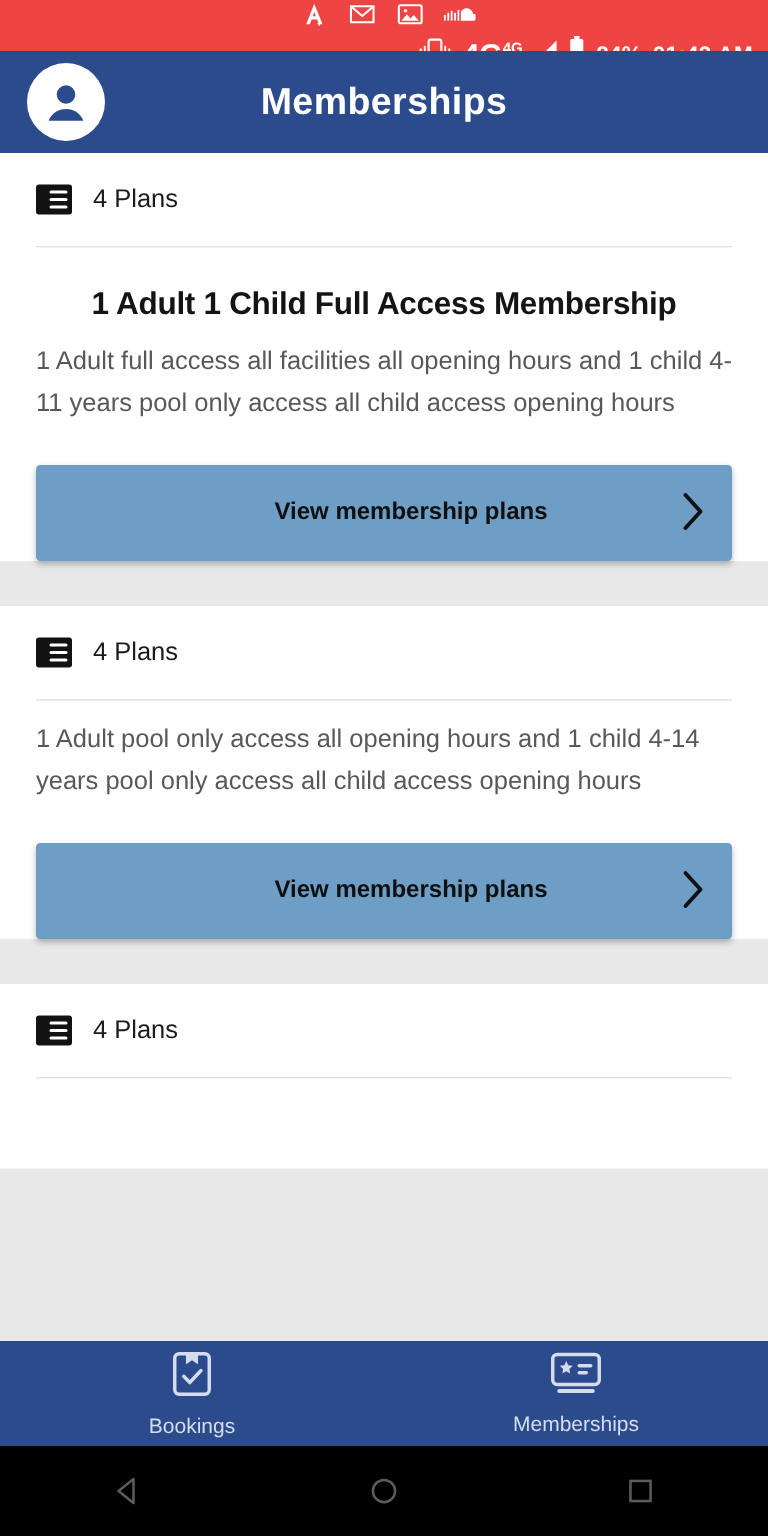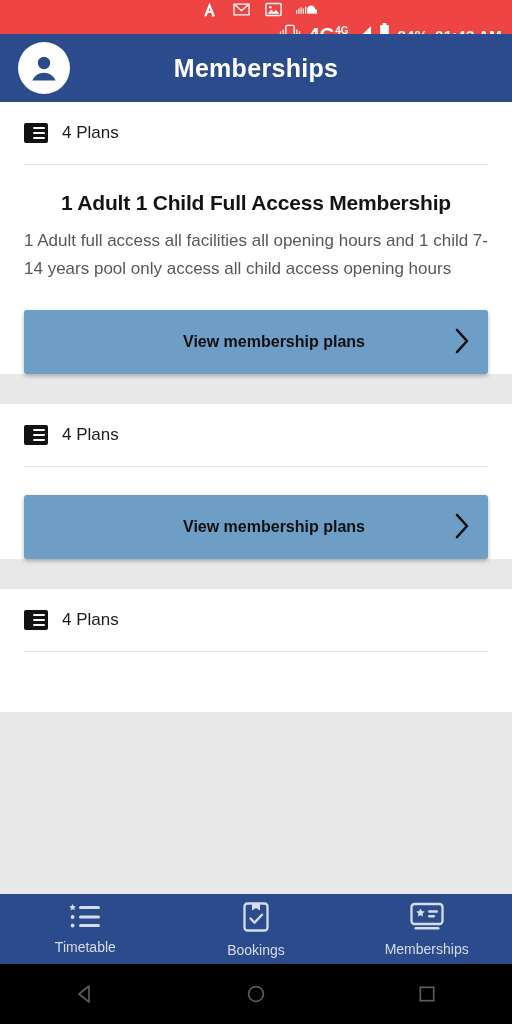--- a/index.html
+++ b/index.html
@@ -178,41 +178,42 @@
       <div class="card-top">
         <span class="plans-icon">
             <i></i>
             <i></i>
             <i></i>
           </span>
         <span class="plans-label">4 Plans</span>
       </div>
       <div class="divider"></div>
       <div class="card-title">1 Adult 1 Child Full Access Membership</div>
-      <div class="card-desc">1 Adult full access all facilities all opening hours and 1 child 7-14 years pool only access all child access opening hours</div>
+      <div class="card-desc">1 Adult full access all facilities all opening hours and 1 child 4-11 years pool only access all child access opening hours</div>
       <button class="cta">
         <span class="cta-label">View membership plans</span>
         <span class="cta-chev">
           <svg width="16" height="26" viewBox="0 0 16 26">
               <path d="M3 2l10 11L3 24" fill="none" stroke="#101010" stroke-width="2.6" stroke-linecap="round" stroke-linejoin="round"></path>
             </svg>
         </span>
       </button>
     </div>
 
     <div class="card">
       <div class="card-top">
         <span class="plans-icon">
             <i></i>
             <i></i>
             <i></i>
           </span>
         <span class="plans-label">4 Plans</span>
       </div>
       <div class="divider"></div>
+      <div class="card-desc">1 Adult pool only access all opening hours and 1 child 4-14 years pool only access all child access opening hours</div>
       <button class="cta">
         <span class="cta-label">View membership plans</span>
         <span class="cta-chev">
           <svg width="16" height="26" viewBox="0 0 16 26">
               <path d="M3 2l10 11L3 24" fill="none" stroke="#101010" stroke-width="2.6" stroke-linecap="round" stroke-linejoin="round"></path>
             </svg>
         </span>
       </button>
     </div>
 
@@ -226,33 +227,20 @@
         <span class="plans-label">4 Plans</span>
       </div>
       <div class="divider"></div>
       <div style="height:60px"></div>
     </div>
 
   </div>
 
   <div class="bottomnav">
 
-    <div class="navitem">
-      <span>
-        <svg width="34" height="26" viewBox="0 0 34 26">
-          <path d="M4.6 0l1 2.1 2.3.3-1.7 1.6.4 2.3-2-1.1-2 1.1.4-2.3L1.3 2.4l2.3-.3z" fill="#d5dceb"></path>
-          <circle cx="4.6" cy="13" r="1.9" fill="#d5dceb"></circle>
-          <circle cx="4.6" cy="21.5" r="1.9" fill="#d5dceb"></circle>
-          <rect x="11" y="2" width="21" height="3" rx="1.5" fill="#d5dceb"></rect>
-          <rect x="11" y="11.4" width="21" height="3" rx="1.5" fill="#d5dceb"></rect>
-          <rect x="11" y="20" width="21" height="3" rx="1.5" fill="#d5dceb"></rect>
-        </svg>
-      </span>
-      <span class="navlabel">Timetable</span>
-    </div>
 
     <div class="navitem">
       <span>
         <svg width="30" height="32" viewBox="0 0 30 32">
           <rect x="3.5" y="2.5" width="23" height="27" rx="3" fill="none" stroke="#d5dceb" stroke-width="2.3"></rect>
           <path d="M11 2.5h8v7l-4-2.6-4 2.6z" fill="#d5dceb"></path>
           <path d="M9.5 17.5l4 4.2 7.5-8" fill="none" stroke="#d5dceb" stroke-width="2.3" stroke-linecap="round" stroke-linejoin="round"></path>
         </svg>
       </span>
       <span class="navlabel">Bookings</span>

